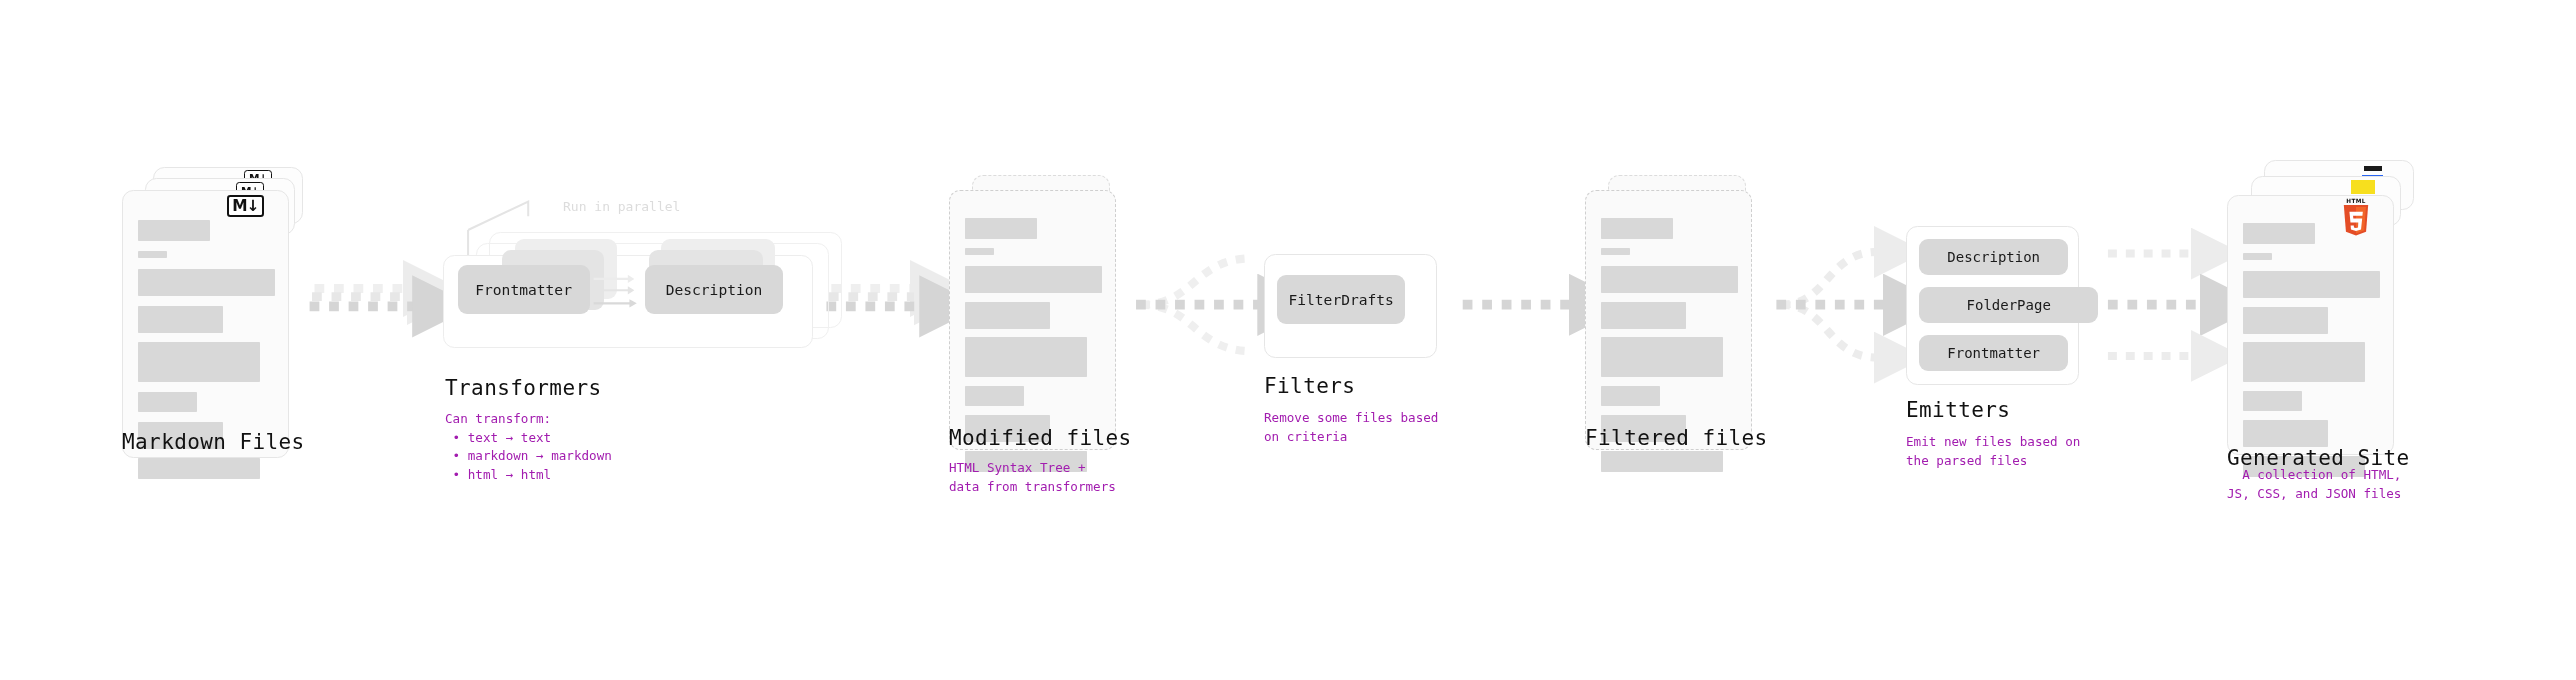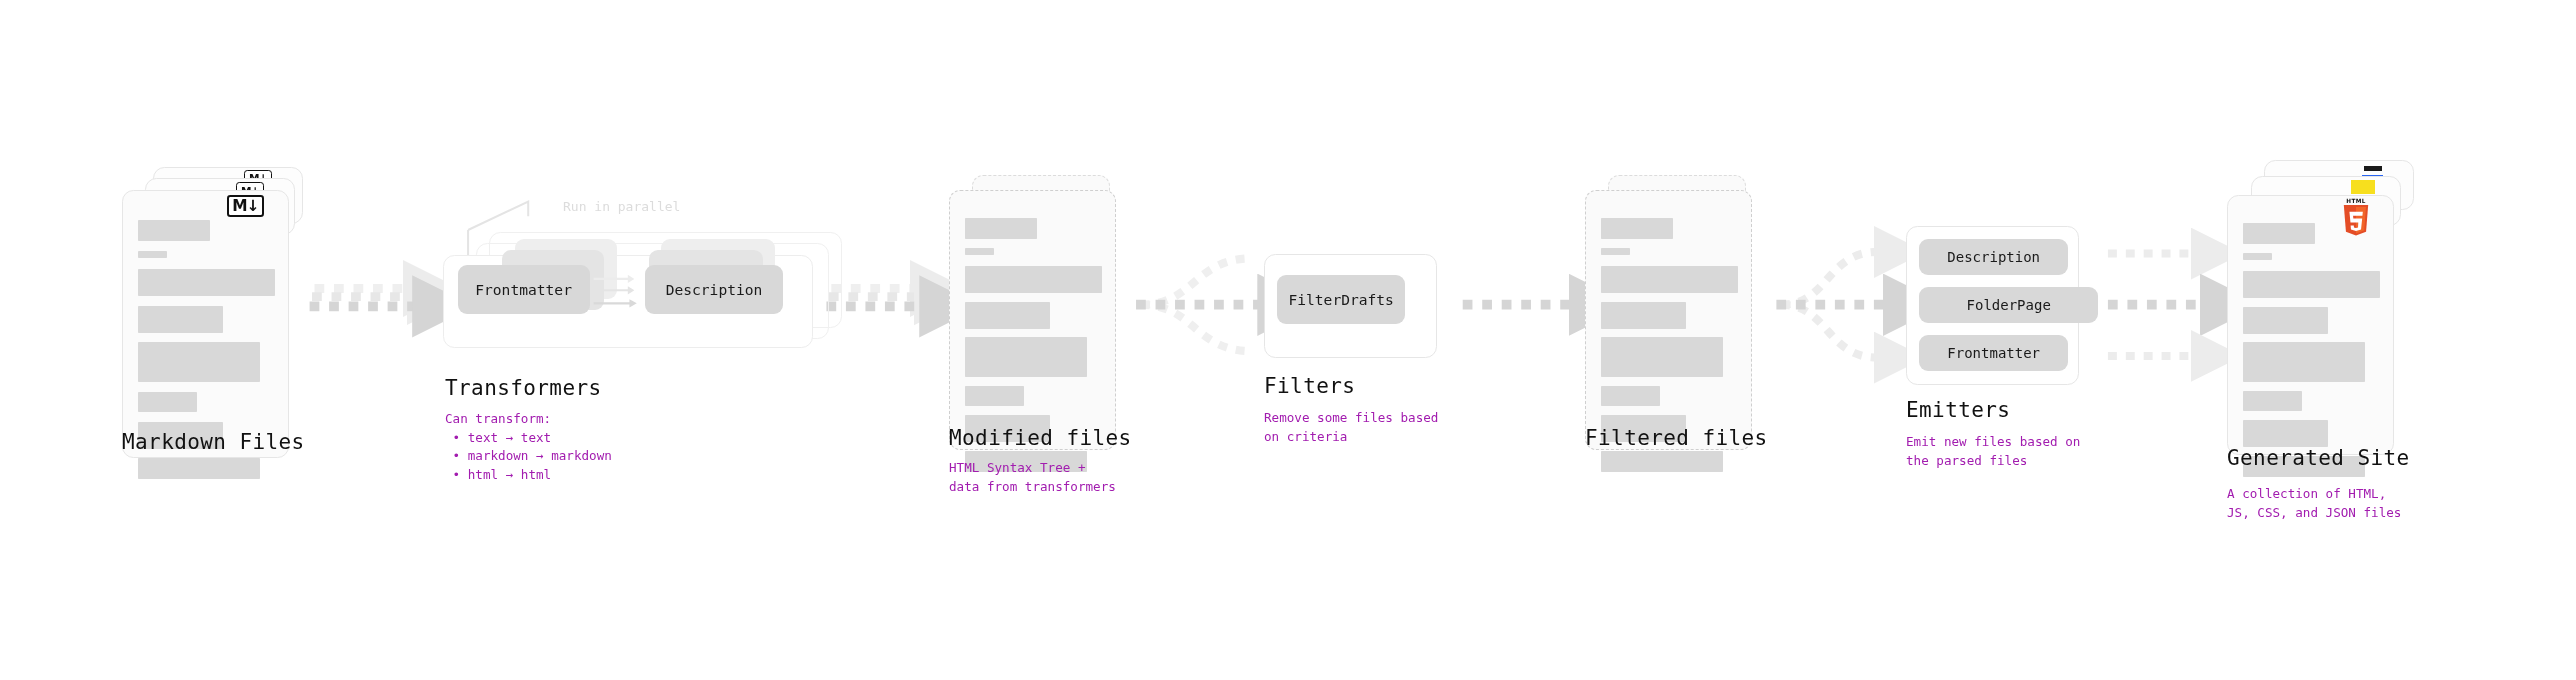--- a/index.html
+++ b/index.html
@@ -310,17 +310,17 @@
         <path d="M17,2.6 L17,35.2 L27.1,31.4 L29.3,2.6 z" fill="#f16529"></path>
         <path d="M8.6,8.2 L25.4,8.2 L24.9,13.2 L13.4,13.2 L13.7,16.6 L24.6,16.6
                  L23.2,30 L17,31.9 L10.8,30 L10.4,25.2 L14.3,25.2 L14.5,27.6
                  L17,28.3 L19.5,27.6 L19.8,21.4 L10.2,21.4 L8.9,8.2 z" fill="#ffffff"></path>
       </svg>
     </div>
   </div>
 
   <div class="title" style="left:2227px; top:446px;">Generated Site</div>
 
-  <div class="sub" style="left:2227px; top:485px;">A collection of HTML,
+  <div class="sub" style="left:2227px; top:466px;text-align:right;">A collection of HTML,
 JS, CSS, and JSON files</div>
 
 </div>
 
 
 </body></html>

